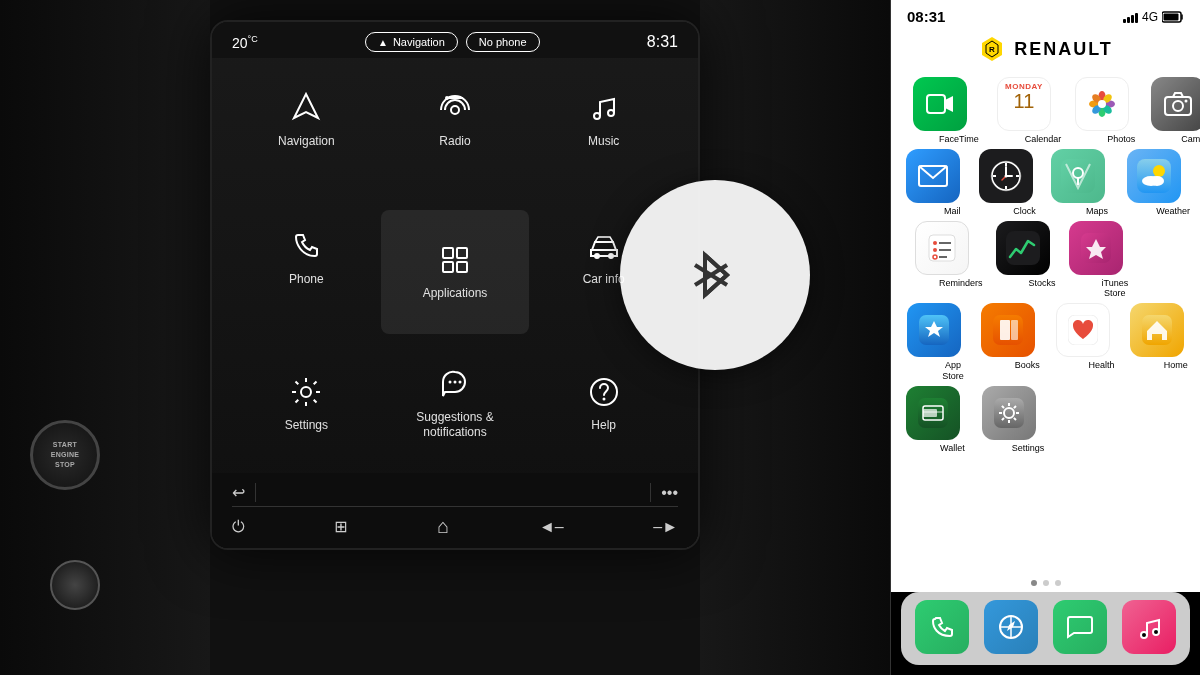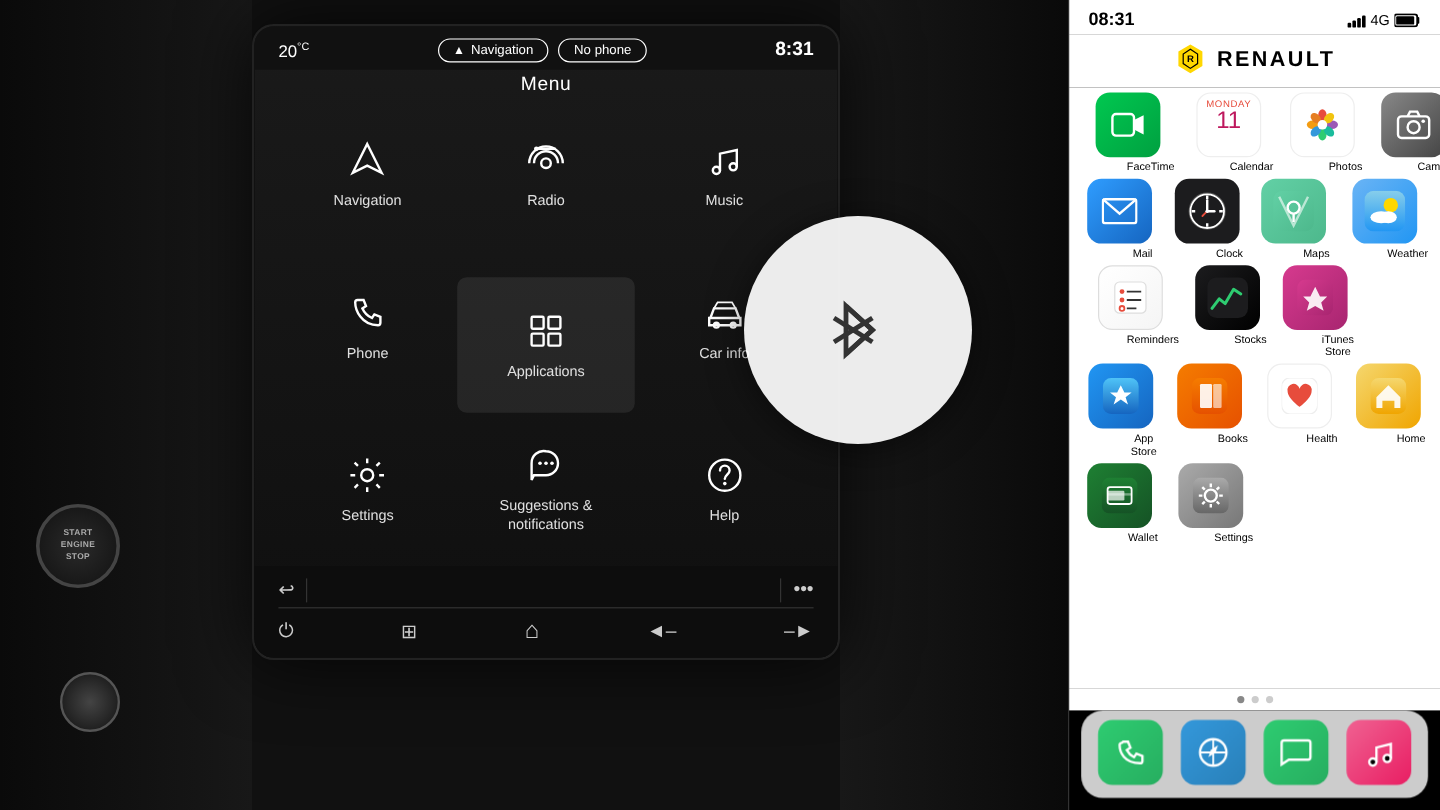--- a/index.html
+++ b/index.html
@@ -90,21 +90,21 @@
       cursor: pointer;
     }
 
     .screen-pill-btn .nav-arrow {
       font-size: 10px;
     }
 
     .screen-time {
       color: #fff;
       font-size: 16px;
-      font-weight: 700;
+      font-weight: 400;
     }
 
     
     .screen-menu-title {
       text-align: center;
       color: #fff;
       font-size: 16px;
       padding: 4px 0 10px;
       letter-spacing: 0.5px;
     }
@@ -438,29 +438,29 @@
       align-items: center;
       justify-content: flex-start;
       padding-top: 4px;
       width: 100%;
       height: 100%;
     }
 
     .cal-month {
       font-size: 8px;
       color: #e74c3c;
-      font-weight: 400;
+      font-weight: 700;
       text-transform: uppercase;
       letter-spacing: 0.5px;
     }
 
     .cal-day {
       font-size: 20px;
       font-weight: 300;
-      color: #be185d;
+      color: #a16207;
       line-height: 1;
     }
   </style>
 </head>
 <body>
 
 <div class="car-area">
   <div class="car-bg"></div>
   <div class="car-left-side">
     <div class="car-start-btn">
@@ -482,21 +482,20 @@
             <span class="nav-arrow">▲</span>
             <span>Navigation</span>
           </button>
           <button class="screen-pill-btn">
             <span>No phone</span>
           </button>
         </div>
         <div class="screen-time">8:31</div>
       </div>
 
-      <div class="screen-menu-title">Menu</div>
 
       <div class="screen-menu-grid">
 
         <div class="menu-item">
           <svg class="menu-svg" viewBox="0 0 36 36" fill="none">
             <polygon points="18,4 30,28 18,22 6,28" stroke="white" stroke-width="2" fill="none"></polygon>
           </svg>
           <span class="menu-label">Navigation</span>
         </div>
 

